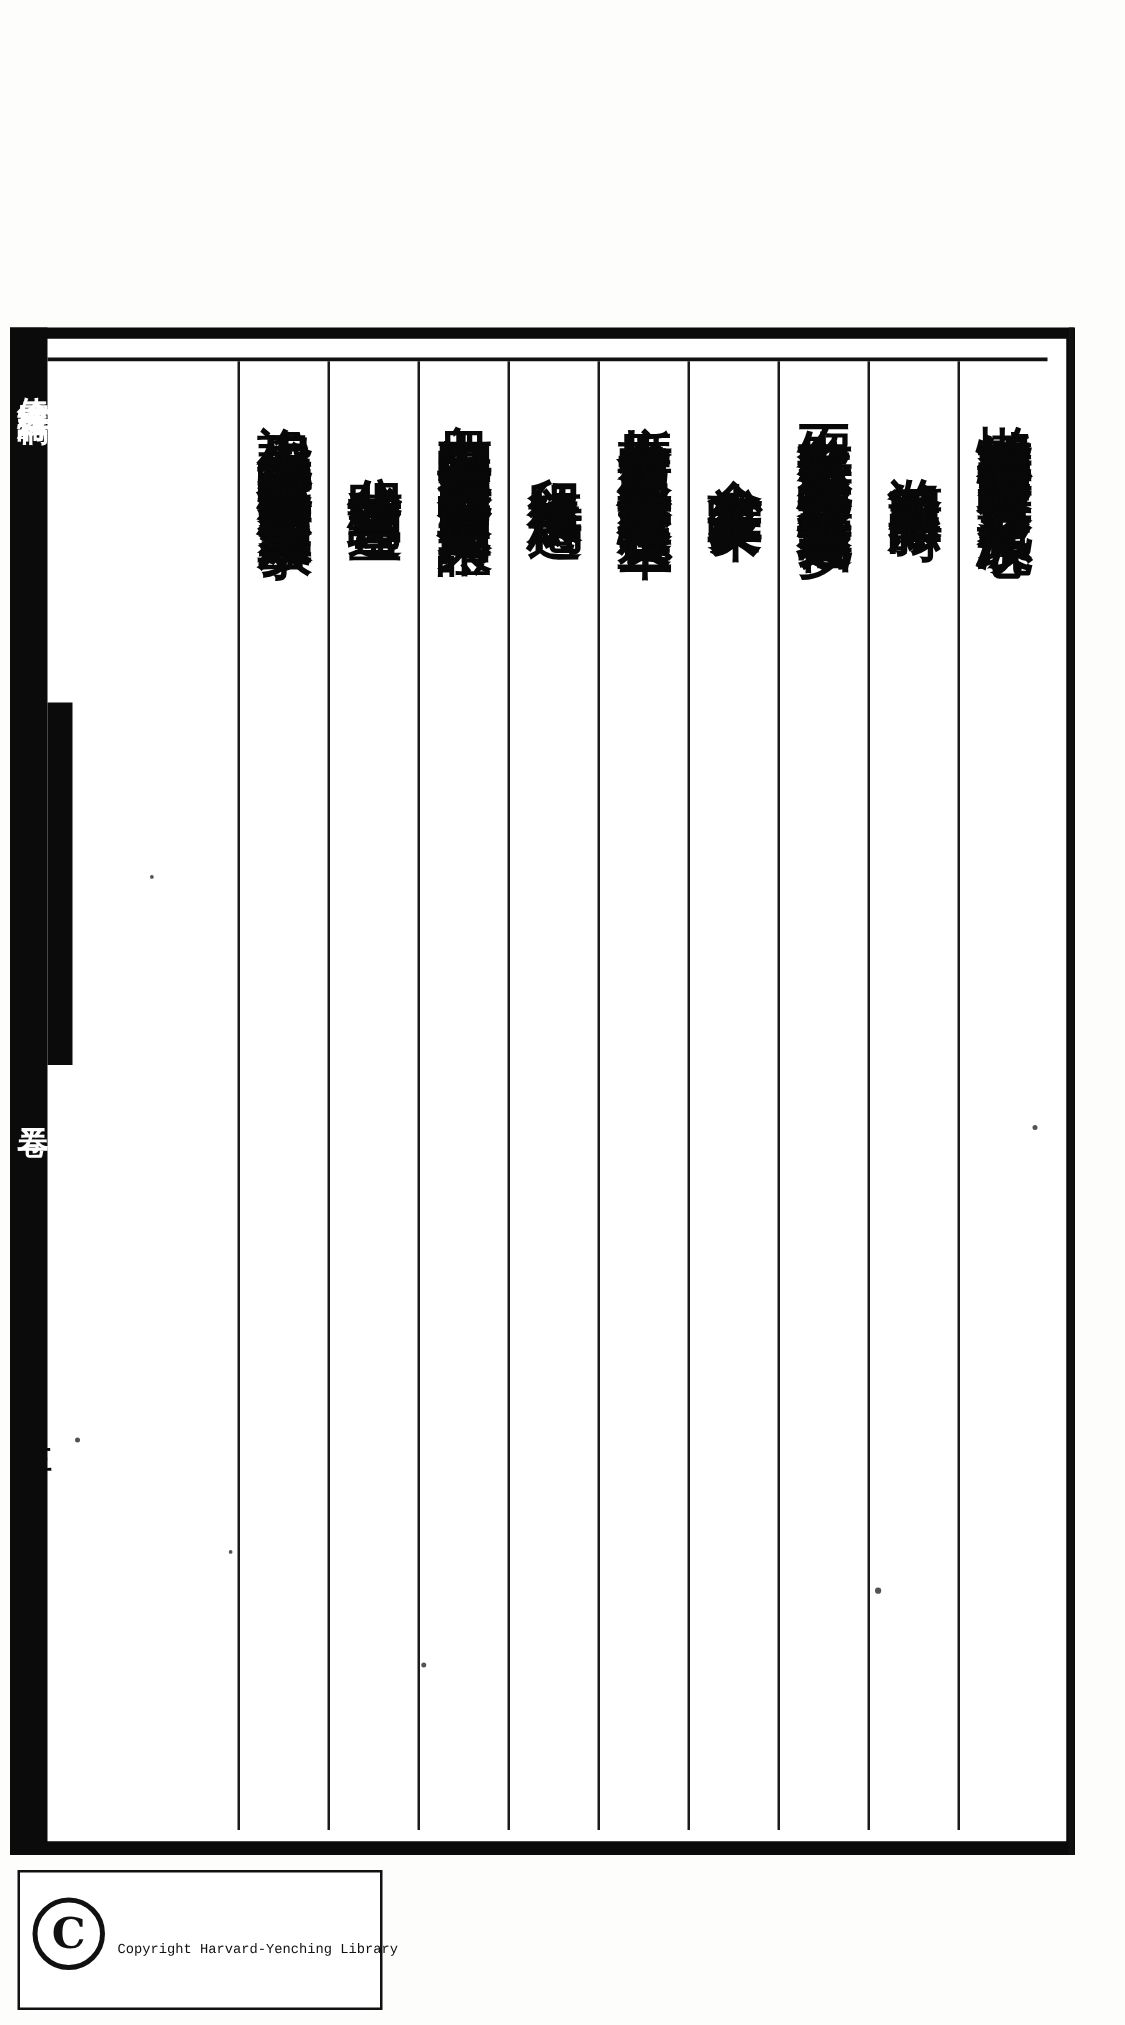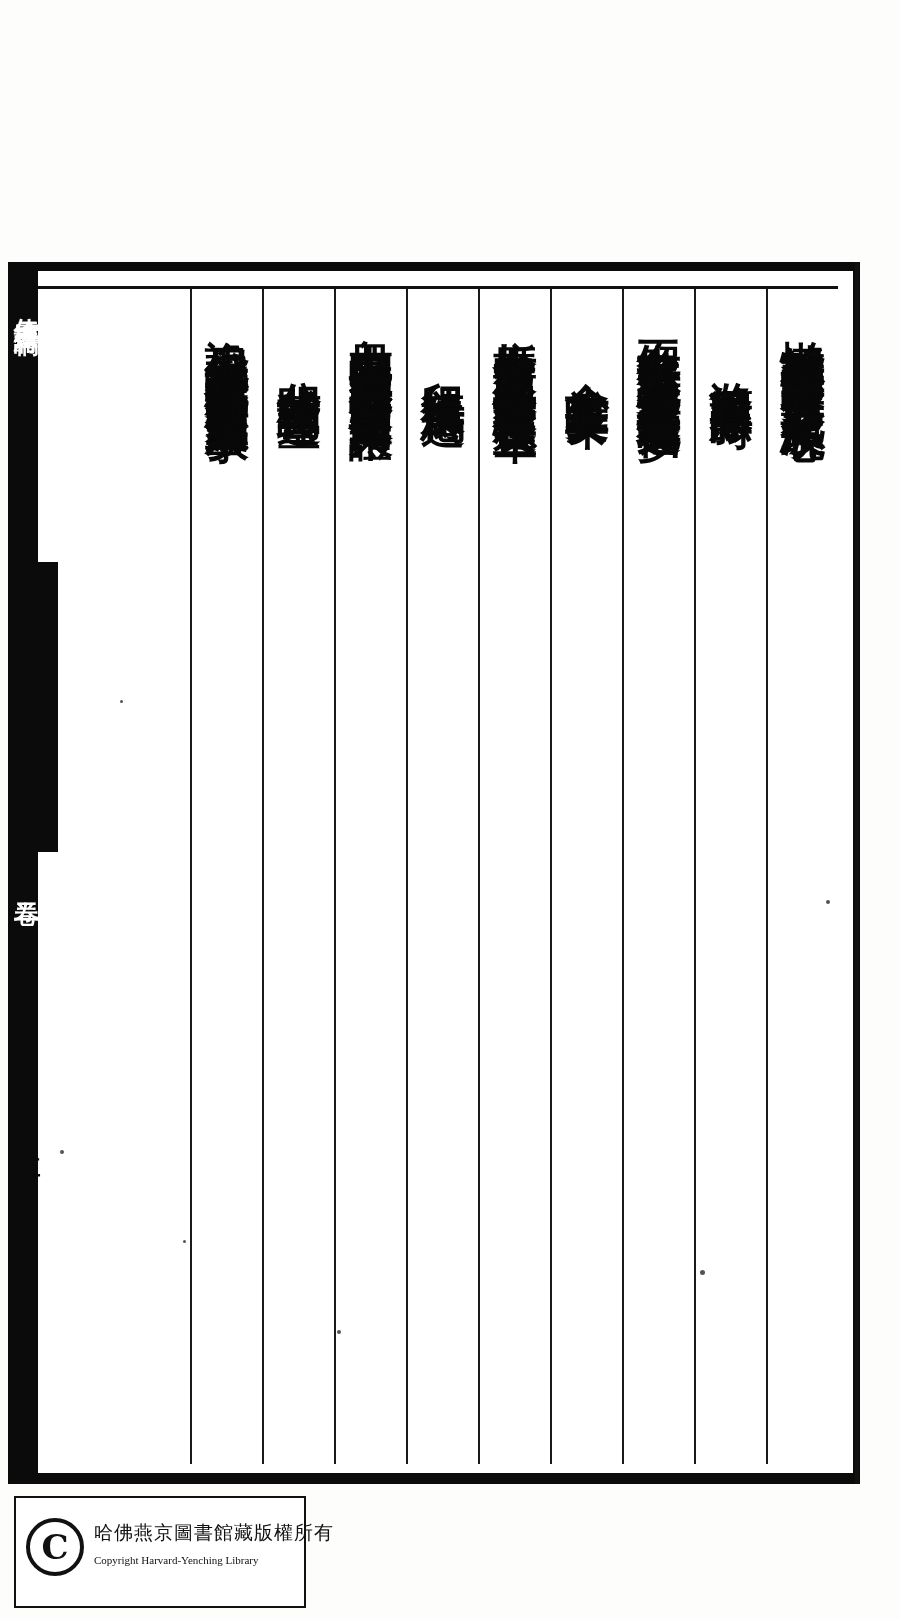--- a/index.html
+++ b/index.html
@@ -167,21 +167,21 @@
     font-family: "DejaVu Serif", serif;
     font-size: 19px;
     letter-spacing: 1px;
     color: #111;
     white-space: nowrap;
   }
   #stamp-en {
     position: absolute;
     left: 78px;
     top: 56px;
-    font-family: Liberation Serif, serif;
+    font-family: Liberation Mono, monospace;
     font-size: 11px;
     letter-spacing: 0px;
     color: #111;
     white-space: nowrap;
   }
 
   
   .fleck {
     position: absolute;
     background: #1a1a1a;
@@ -231,21 +231,20 @@
     <div class="column">
       <div class="col-text indent-1">分明稽首到蓮臺</div>
     </div>
     <div class="column">
       <div class="col-text">讒生貝錦亦堪悲鬼蜮難禁慧眼窺銷盡風波冰炭事</div>
     </div>
   </div>
 
   <div id="stamp">
     <div id="stamp-seal">C</div>
-    <div id="stamp-cn">哈佛燕京圖書館藏版權所有</div>
     <div id="stamp-en">Copyright Harvard-Yenching Library</div>
   </div>
 
   <div class="fleck" style="left:700px; top:1270px; width:5px; height:5px;"></div>
   <div class="fleck" style="left:337px; top:1330px; width:4px; height:4px;"></div>
   <div class="fleck" style="left:183px; top:1240px; width:3px; height:3px;"></div>
   <div class="fleck" style="left:120px; top:700px; width:3px; height:3px;"></div>
   <div class="fleck" style="left:826px; top:900px; width:4px; height:4px;"></div>
   <div class="fleck" style="left:60px; top:1150px; width:4px; height:4px;"></div>
 </div>

